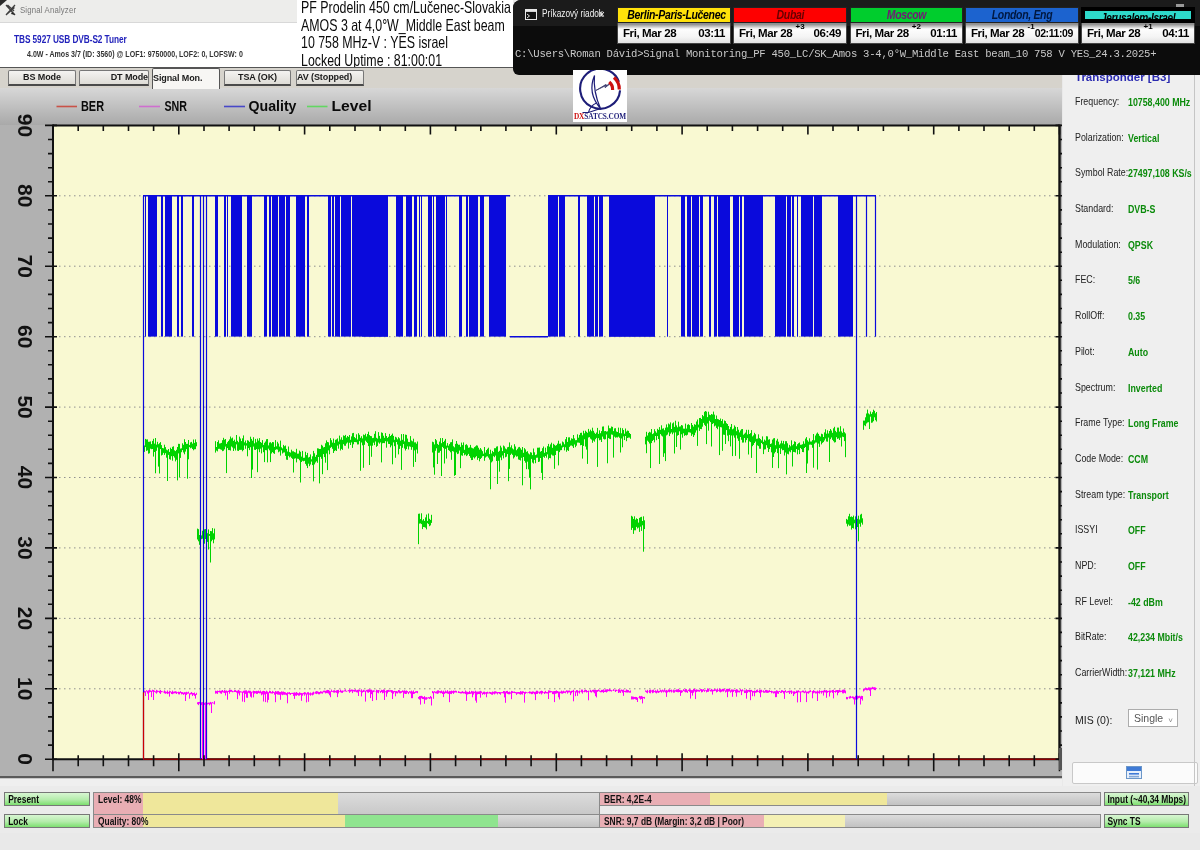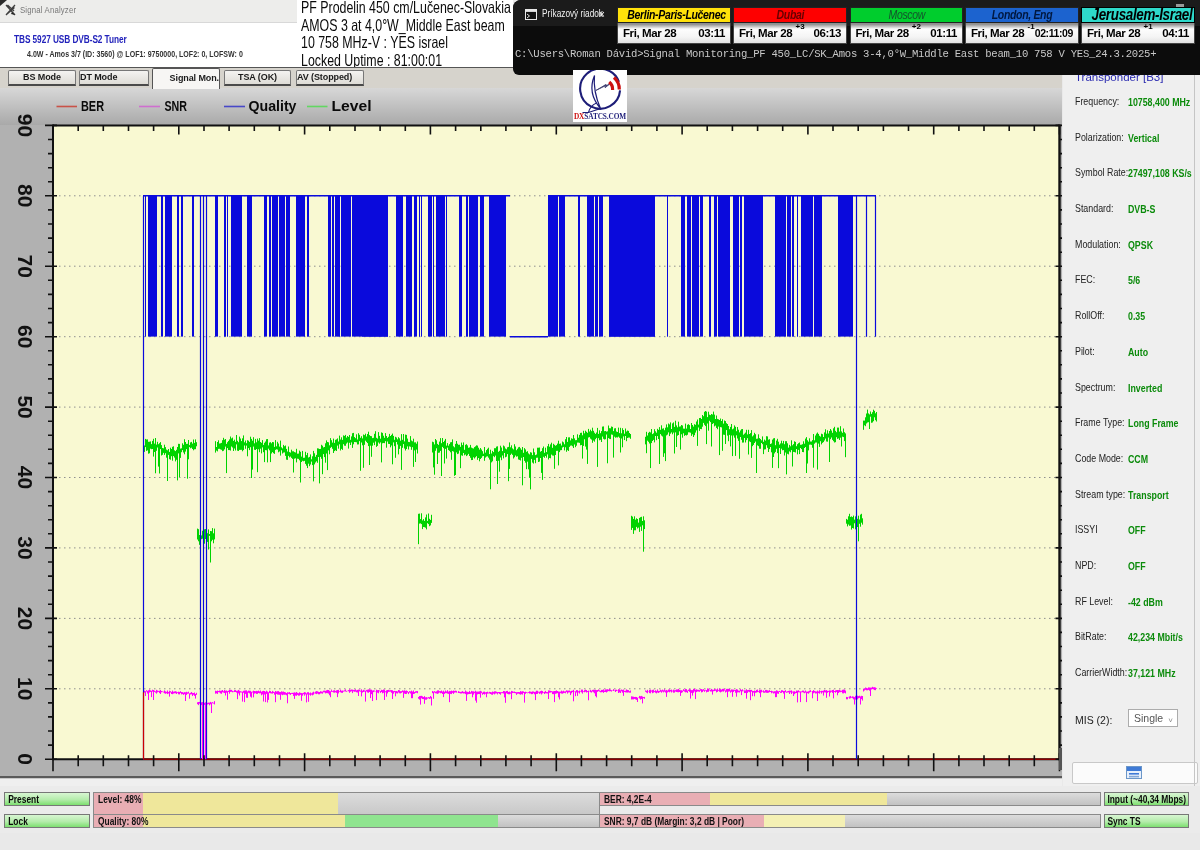--- a/index.html
+++ b/index.html
@@ -15,22 +15,22 @@
     </svg>
 <div style="position:absolute;left:20px;top:4px;font-size:9.5px;color:#777;transform:scaleX(.82);transform-origin:left;white-space:nowrap;letter-spacing:.2px">Signal Analyzer</div>
 <div style="position:absolute;left:0;top:0;width:0;height:0;border-top:6px solid #2a2a2a;border-right:7px solid transparent"></div>
 <div style="position:absolute;left:14px;top:33px;font-size:11.5px;font-weight:bold;color:#2222bb;transform:scaleX(.72);transform-origin:left;white-space:nowrap;letter-spacing:-.1px">TBS 5927 USB DVB-S2 Tuner</div>
 <div style="position:absolute;left:27px;top:48px;font-size:9.8px;font-weight:bold;color:#333;transform:scaleX(.72);transform-origin:left;white-space:nowrap">4.0W - Amos 3/7 (ID: 3560) @ LOF1: 9750000, LOF2: 0, LOFSW: 0</div>
 <div style="position:absolute;left:301px;top:-1px;width:215px;font-size:16.5px;color:#0a0a0a;line-height:17.6px;transform:scaleX(.75);transform-origin:left;white-space:nowrap">PF Prodelin 450 cm/Lučenec-Slovakia<br>AMOS 3 at 4,0°W_Middle East beam<br>10 758 MHz-V : YES israel<br>Locked Uptime : 81:00:01</div>
 <div style="position:absolute;left:0;top:67px;width:1062px;height:1px;background:#555"></div>
 <div style="position:absolute;left:0;top:68px;width:1062px;height:20px;background:#d6d3cc"></div>
 
 <div style="position:absolute;left:8px;top:70px;width:68px;height:16px;background:linear-gradient(180deg,#f4f3f1,#dedcd6);border:1px solid #777;border-bottom:2.5px solid #4a4a4a;border-radius:2px 2px 0 0;box-sizing:border-box;text-align:center;font-size:9px;font-weight:bold;color:#1a1a1a;line-height:13px;letter-spacing:-.1px;white-space:nowrap">BS Mode</div>
-    <div style="position:absolute;left:79px;top:70px;width:70px;height:16px;background:linear-gradient(180deg,#f4f3f1,#dedcd6);border:1px solid #777;border-bottom:2.5px solid #4a4a4a;border-radius:2px 2px 0 0;box-sizing:border-box;text-align:left;font-size:9px;font-weight:bold;color:#1a1a1a;line-height:13px;letter-spacing:-.1px;white-space:nowrap">DT Mode</div>
-    <div style="position:absolute;left:152px;top:68px;width:68px;height:21px;background:#f7f6f4;border:1.5px solid #555;border-bottom:none;border-radius:2px 2px 0 0;box-sizing:border-box;text-align:right;font-size:9px;font-weight:bold;color:#1a1a1a;line-height:18px;letter-spacing:-.1px;white-space:nowrap;z-index:3">Signal Mon.</div>
+    <div style="position:absolute;left:79px;top:70px;width:70px;height:16px;background:linear-gradient(180deg,#f4f3f1,#dedcd6);border:1px solid #777;border-bottom:2.5px solid #4a4a4a;border-radius:2px 2px 0 0;box-sizing:border-box;text-align:right;font-size:9px;font-weight:bold;color:#1a1a1a;line-height:13px;letter-spacing:-.1px;white-space:nowrap">DT Mode</div>
+    <div style="position:absolute;left:152px;top:68px;width:68px;height:21px;background:#f7f6f4;border:1.5px solid #555;border-bottom:none;border-radius:2px 2px 0 0;box-sizing:border-box;text-align:left;font-size:9px;font-weight:bold;color:#1a1a1a;line-height:18px;letter-spacing:-.1px;white-space:nowrap;z-index:3">Signal Mon.</div>
     <div style="position:absolute;left:224px;top:70px;width:67px;height:16px;background:linear-gradient(180deg,#f4f3f1,#dedcd6);border:1px solid #777;border-bottom:2.5px solid #4a4a4a;border-radius:2px 2px 0 0;box-sizing:border-box;text-align:center;font-size:9px;font-weight:bold;color:#1a1a1a;line-height:13px;letter-spacing:-.1px;white-space:nowrap">TSA (OK)</div>
     <div style="position:absolute;left:296px;top:70px;width:68px;height:16px;background:linear-gradient(180deg,#f4f3f1,#dedcd6);border:1px solid #777;border-bottom:2.5px solid #4a4a4a;border-radius:2px 2px 0 0;box-sizing:border-box;text-align:left;font-size:9px;font-weight:bold;color:#1a1a1a;line-height:13px;letter-spacing:-.1px;white-space:nowrap">AV (Stopped)</div>
 <svg width="1062" height="702" viewBox="0 0 1062 702" style="position:absolute;left:0px;top:88px">
 <defs>
 <linearGradient id="gtop" x1="0" y1="0" x2="0" y2="1">
 <stop offset="0" stop-color="#d7d7d7"></stop>
           <stop offset="1" stop-color="#a9a9a9"></stop>
 </linearGradient>
 </defs>
 <rect x="0" y="0" width="1062" height="690" fill="#b1b1b1"></rect>
@@ -197,21 +197,21 @@
       <div style="position:absolute;left:49.70%;top:0;width:30.30%;height:100%;background:#8fe48f"></div>
 <div style="position:absolute;left:4px;top:0;height:100%;line-height:12px;font-size:10.5px;font-weight:bold;color:#111;white-space:nowrap;transform:scaleX(.8);transform-origin:left">Quality: 80%</div>
     </div>
     <div style="position:absolute;left:599px;top:814px;width:502px;height:14px;background:linear-gradient(180deg,#dcdcdc,#c2c2c2);border:1px solid #8a8a8a;box-sizing:border-box">
       <div style="position:absolute;left:0.00%;top:0;width:32.70%;height:100%;background:#e9aeb4"></div>
       <div style="position:absolute;left:32.70%;top:0;width:16.30%;height:100%;background:#f4f0b4"></div>
 <div style="position:absolute;left:4px;top:0;height:100%;line-height:12px;font-size:10.5px;font-weight:bold;color:#111;white-space:nowrap;transform:scaleX(.8);transform-origin:left">SNR: 9,7 dB (Margin: 3,2 dB | Poor)</div>
     </div>
     <div style="position:absolute;left:1104px;top:814px;width:85px;height:14px;background:linear-gradient(180deg,#d8f6d2 0,#b4ecab 55%,#7ddf70 100%);border:1px solid #777;box-sizing:border-box;font-size:10.5px;font-weight:bold;color:#0a0a0a;line-height:12px;white-space:nowrap"><span style="display:inline-block;padding-left:3px;transform:scaleX(.8);transform-origin:left">Sync TS</span></div>
 <div style="position:absolute;left:1063px;top:75px;width:137px;height:711px;background:#efefef">
-<div style="position:absolute;left:12px;top:-4px;font-size:11.5px;font-weight:normal;color:#2a2ab0">Transponder [B3]</div>
+<div style="position:absolute;left:12px;top:-4px;font-size:11.5px;font-weight:bold;color:#2a2ab0">Transponder [B3]</div>
 <div style="position:absolute;left:12px;top:21px;font-size:10.3px;color:#222;white-space:nowrap;transform:scaleX(.86);transform-origin:left">Frequency:</div>
       <div style="position:absolute;left:65px;top:21px;font-size:10.5px;font-weight:bold;color:#0b8b0b;white-space:nowrap;transform:scaleX(.84);transform-origin:left">10758,400 MHz</div>
       <div style="position:absolute;left:12px;top:57px;font-size:10.3px;color:#222;white-space:nowrap;transform:scaleX(.86);transform-origin:left">Polarization:</div>
       <div style="position:absolute;left:65px;top:57px;font-size:10.5px;font-weight:bold;color:#0b8b0b;white-space:nowrap;transform:scaleX(.84);transform-origin:left">Vertical</div>
       <div style="position:absolute;left:12px;top:92px;font-size:10.3px;color:#222;white-space:nowrap;transform:scaleX(.86);transform-origin:left">Symbol Rate:</div>
       <div style="position:absolute;left:65px;top:92px;font-size:10.5px;font-weight:bold;color:#0b8b0b;white-space:nowrap;transform:scaleX(.84);transform-origin:left">27497,108 KS/s</div>
       <div style="position:absolute;left:12px;top:128px;font-size:10.3px;color:#222;white-space:nowrap;transform:scaleX(.86);transform-origin:left">Standard:</div>
       <div style="position:absolute;left:65px;top:128px;font-size:10.5px;font-weight:bold;color:#0b8b0b;white-space:nowrap;transform:scaleX(.84);transform-origin:left">DVB-S</div>
       <div style="position:absolute;left:12px;top:164px;font-size:10.3px;color:#222;white-space:nowrap;transform:scaleX(.86);transform-origin:left">Modulation:</div>
       <div style="position:absolute;left:65px;top:164px;font-size:10.5px;font-weight:bold;color:#0b8b0b;white-space:nowrap;transform:scaleX(.84);transform-origin:left">QPSK</div>
@@ -232,21 +232,21 @@
       <div style="position:absolute;left:12px;top:449px;font-size:10.3px;color:#222;white-space:nowrap;transform:scaleX(.86);transform-origin:left">ISSYI</div>
       <div style="position:absolute;left:65px;top:449px;font-size:10.5px;font-weight:bold;color:#0b8b0b;white-space:nowrap;transform:scaleX(.84);transform-origin:left">OFF</div>
       <div style="position:absolute;left:12px;top:485px;font-size:10.3px;color:#222;white-space:nowrap;transform:scaleX(.86);transform-origin:left">NPD:</div>
       <div style="position:absolute;left:65px;top:485px;font-size:10.5px;font-weight:bold;color:#0b8b0b;white-space:nowrap;transform:scaleX(.84);transform-origin:left">OFF</div>
       <div style="position:absolute;left:12px;top:521px;font-size:10.3px;color:#222;white-space:nowrap;transform:scaleX(.86);transform-origin:left">RF Level:</div>
       <div style="position:absolute;left:65px;top:521px;font-size:10.5px;font-weight:bold;color:#0b8b0b;white-space:nowrap;transform:scaleX(.84);transform-origin:left">-42 dBm</div>
       <div style="position:absolute;left:12px;top:556px;font-size:10.3px;color:#222;white-space:nowrap;transform:scaleX(.86);transform-origin:left">BitRate:</div>
       <div style="position:absolute;left:65px;top:556px;font-size:10.5px;font-weight:bold;color:#0b8b0b;white-space:nowrap;transform:scaleX(.84);transform-origin:left">42,234 Mbit/s</div>
       <div style="position:absolute;left:12px;top:592px;font-size:10.3px;color:#222;white-space:nowrap;transform:scaleX(.86);transform-origin:left">CarrierWidth:</div>
       <div style="position:absolute;left:65px;top:592px;font-size:10.5px;font-weight:bold;color:#0b8b0b;white-space:nowrap;transform:scaleX(.84);transform-origin:left">37,121 MHz</div>
-<div style="position:absolute;left:12px;top:639px;font-size:10.5px;color:#222">MIS (2):</div>
+<div style="position:absolute;left:12px;top:639px;font-size:10.5px;color:#222">MIS (0):</div>
 <div style="position:absolute;left:65px;top:634px;width:50px;height:18px;background:#fff;border:1px solid #acacac;box-sizing:border-box;font-size:10.5px;color:#555;line-height:16px;padding-left:5px">Single<span style="position:absolute;right:4px;color:#888;font-size:8px;top:3px">˅</span></div>
 <div style="position:absolute;left:9px;top:687px;width:124px;height:20px;background:#fbfbfb;border:1px solid #c8c8c8;border-radius:2px">
 <svg width="16" height="13" viewBox="0 0 16 13" style="position:absolute;left:53px;top:3px">
 <rect x="0.5" y="0.5" width="15" height="12" fill="#e8f0fb" stroke="#6b96c8"></rect>
 <rect x="1" y="1" width="14" height="4" fill="#3f7ad6"></rect>
 <rect x="3" y="7" width="10" height="1.6" fill="#3f7ad6"></rect>
 <rect x="3" y="9.8" width="10" height="1.6" fill="#86a8d8"></rect>
         </svg>
 </div>
 </div>
@@ -269,41 +269,41 @@
 <div style="position:relative;height:21px;background:linear-gradient(180deg,#8f8f8f 0,#8f8f8f 6%,#fdfdfd 30%,#f4f4f4 70%,#e2e2e2 100%);border:1px solid #444;border-top:none;box-sizing:border-box;color:#000;font-size:12px;font-weight:bold;line-height:20px">
 <span style="position:absolute;left:5px;letter-spacing:-.4px;font-size:11.5px">Fri, Mar 28</span>
         <span style="position:absolute;right:5px;font-size:11.5px;letter-spacing:-.4px">03:11</span>
       </div>
     </div>
     <div style="position:absolute;left:733px;top:7px;width:114px;height:37px">
 <div style="height:16px;background:#fe0000;border:1px solid #222;box-sizing:border-box;color:#600;font-size:12.5px;font-weight:bold;font-style:italic;text-align:center;line-height:14px;letter-spacing:-.4px"><span style="display:inline-block;transform:scaleX(.84);transform-origin:center;white-space:nowrap">Dubai</span></div>
 <div style="position:relative;height:21px;background:linear-gradient(180deg,#8f8f8f 0,#8f8f8f 6%,#fdfdfd 30%,#f4f4f4 70%,#e2e2e2 100%);border:1px solid #444;border-top:none;box-sizing:border-box;color:#000;font-size:12px;font-weight:bold;line-height:20px">
 <span style="position:absolute;left:5px;letter-spacing:-.4px;font-size:11.5px">Fri, Mar 28</span>
         <span style="position:absolute;left:55%;top:-1px;font-size:8px;font-weight:bold;line-height:10px">+3</span>
-        <span style="position:absolute;right:5px;font-size:11.5px;letter-spacing:-.4px">06:13</span>
+        <span style="position:absolute;right:5px;font-size:11.5px;letter-spacing:-.4px">06:49</span>
       </div>
     </div>
     <div style="position:absolute;left:849.5px;top:7px;width:113.5px;height:37px">
-<div style="height:16px;background:#00cd2d;border:1px solid #222;box-sizing:border-box;color:#14532d;font-size:12.5px;font-weight:normal;font-style:italic;text-align:center;line-height:14px;letter-spacing:-.4px"><span style="display:inline-block;transform:scaleX(.84);transform-origin:center;white-space:nowrap">Moscow</span></div>
+<div style="height:16px;background:#00cd2d;border:1px solid #222;box-sizing:border-box;color:#701a75;font-size:12.5px;font-weight:bold;font-style:italic;text-align:center;line-height:14px;letter-spacing:-.4px"><span style="display:inline-block;transform:scaleX(.84);transform-origin:center;white-space:nowrap">Moscow</span></div>
 <div style="position:relative;height:21px;background:linear-gradient(180deg,#8f8f8f 0,#8f8f8f 6%,#fdfdfd 30%,#f4f4f4 70%,#e2e2e2 100%);border:1px solid #444;border-top:none;box-sizing:border-box;color:#000;font-size:12px;font-weight:bold;line-height:20px">
 <span style="position:absolute;left:5px;letter-spacing:-.4px;font-size:11.5px">Fri, Mar 28</span>
         <span style="position:absolute;left:55%;top:-1px;font-size:8px;font-weight:bold;line-height:10px">+2</span>
         <span style="position:absolute;right:5px;font-size:11.5px;letter-spacing:-.4px">01:11</span>
       </div>
     </div>
     <div style="position:absolute;left:965px;top:7px;width:114px;height:37px">
 <div style="height:16px;background:#1c63cf;border:1px solid #222;box-sizing:border-box;color:#001840;font-size:12.5px;font-weight:bold;font-style:italic;text-align:center;line-height:14px;letter-spacing:-.4px"><span style="display:inline-block;transform:scaleX(.84);transform-origin:center;white-space:nowrap">London, Eng</span></div>
 <div style="position:relative;height:21px;background:linear-gradient(180deg,#8f8f8f 0,#8f8f8f 6%,#fdfdfd 30%,#f4f4f4 70%,#e2e2e2 100%);border:1px solid #444;border-top:none;box-sizing:border-box;color:#000;font-size:12px;font-weight:bold;line-height:20px">
 <span style="position:absolute;left:5px;letter-spacing:-.4px;font-size:11.5px">Fri, Mar 28</span>
         <span style="position:absolute;left:55%;top:-1px;font-size:8px;font-weight:bold;line-height:10px">-1</span>
         <span style="position:absolute;right:5px;font-size:10.5px;letter-spacing:-.4px">02:11:09</span>
       </div>
     </div>
     <div style="position:absolute;left:1081px;top:7px;width:114px;height:37px">
-<div style="height:16px;background:#2ed9ca;border:1px solid #000000;box-sizing:border-box;color:#000;font-size:16px;font-weight:bold;font-style:italic;text-align:center;line-height:14px;letter-spacing:-.4px"><span style="display:inline-block;transform:scaleX(.84);transform-origin:center;white-space:nowrap">Jerusalem-Israel</span></div>
+<div style="height:16px;background:#2ed9ca;border:4px solid #000000;box-sizing:border-box;color:#000;font-size:12px;font-weight:bold;font-style:italic;text-align:center;line-height:14px;letter-spacing:-.4px"><span style="display:inline-block;transform:scaleX(.84);transform-origin:center;white-space:nowrap">Jerusalem-Israel</span></div>
 <div style="position:relative;height:21px;background:linear-gradient(180deg,#8f8f8f 0,#8f8f8f 6%,#fdfdfd 30%,#f4f4f4 70%,#e2e2e2 100%);border:1px solid #444;border-top:none;box-sizing:border-box;color:#000;font-size:12px;font-weight:bold;line-height:20px">
 <span style="position:absolute;left:5px;letter-spacing:-.4px;font-size:11.5px">Fri, Mar 28</span>
         <span style="position:absolute;left:55%;top:-1px;font-size:8px;font-weight:bold;line-height:10px">+1</span>
         <span style="position:absolute;right:5px;font-size:11.5px;letter-spacing:-.4px">04:11</span>
       </div>
     </div>
 <svg width="54" height="52" viewBox="0 0 54 52" style="position:absolute;left:573px;top:70px">
 <rect width="54" height="52" fill="#fff"></rect>
 <path d="M44.2 9.3 A20 20 0 1 0 46.5 17.5" fill="none" stroke="#1d1d78" stroke-width="2.1" transform="rotate(8 26.5 23)"></path>
 <path d="M21.5 5.5 C17.5 15 17.5 27 27.5 38.5 C22.5 27 20.5 15 21.5 5.5 Z" fill="#fff" stroke="#1d1d78" stroke-width="1.2"></path>

